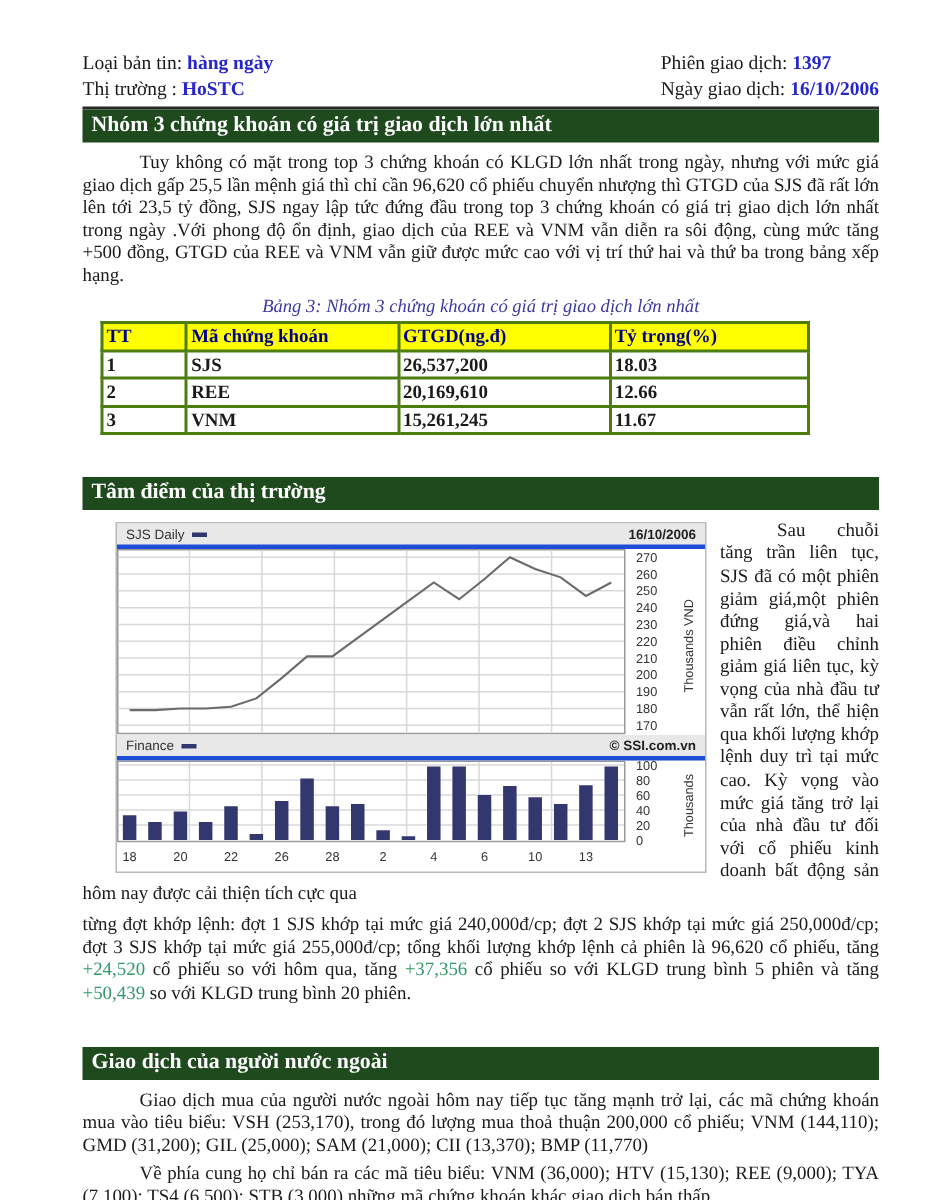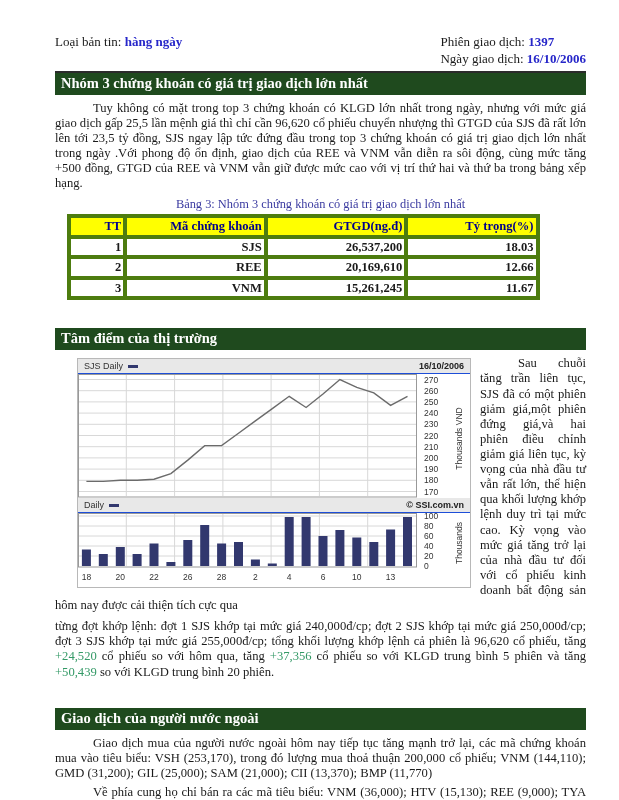--- a/index.html
+++ b/index.html
@@ -12,31 +12,31 @@
   .hrule{border-bottom:2px solid #2b2b2b;margin:3px 0 0;}
   
   .section-bar{background:#1f4a1e;color:#fff;font-weight:bold;font-size:14.5px;
                padding:2px 6px 3px;margin:0 0 6px;}
   .bar-gap{margin-top:28px;}
   
   p.body{font-size:12.6px;line-height:1.2;text-align:justify;margin:4px 0;}
   p.ind{text-indent:38px;}
   .green{color:#339966;margin-top:11px;}
   
-  .caption{text-align:center;color:#3a3aa0;font-size:12.4px;margin:6px 0 2px;}
+  .caption{text-align:center;font-style:italic;color:#3a3aa0;font-size:12.4px;margin:6px 0 2px;}
   table.top3{border-collapse:collapse;width:89%;margin-left:12px;font-size:12.6px;font-weight:bold;}
-  table.top3 th,table.top3 td{border:4px solid #4d7c0f;text-align:right;padding:1px 2px;line-height:1.15;}
+  table.top3 th,table.top3 td{border:2px solid #4d7c0f;text-align:left;padding:1px 2px;line-height:1.15;}
   table.top3 th{background:#ffff00;color:#00008b;}
   table.top3 col.c1{width:12%;} table.top3 col.c2{width:30%;}
   table.top3 col.c3{width:30%;} table.top3 col.c4{width:28%;}
   
   .chart-wrap{float:left;width:392px;margin:2px 9px 2px 22px;border:1px solid #b8b8b8;
               background:#fff;font-family:"Liberation Sans",sans-serif;}
   .strip{display:flex;justify-content:space-between;align-items:center;background:#e8e8e8;
-         padding:2px 6px;font-size:9px;color:#333;border-bottom:1px solid #1d4ed8;}
+         padding:2px 6px;font-size:9px;color:#333;border-bottom:3px solid #1d4ed8;}
   .strip .rgt{font-weight:bold;color:#222;}
   .dash{display:inline-block;width:10px;height:3px;background:#32386e;margin-left:5px;vertical-align:middle;}
   .chart-wrap svg{display:block;}
   .tick{font-size:8.5px;fill:#333;font-family:"Liberation Sans",sans-serif;}
   
   p.cont{clear:both;margin-top:6px;}
   
   .footer-rule{border-top:2px solid #2b2b2b;margin-top:16px;}
   .doc-footer{display:flex;justify-content:space-between;font-size:13.5px;font-weight:bold;
               padding-top:3px;}
@@ -45,20 +45,24 @@
 </head>
 <body>
 
 <div class="page">
 
   <div class="doc-header">
     <div>
       <div>
         <span>Loại bản tin:</span>
         <span class="b-blue">hàng ngày</span>
+      </div>
+      <div>
+        <span>Thị trường :</span>
+        <span class="b-blue">HoSTC</span>
       </div>
     </div>
     <div>
       <div>
         <span>Phiên giao dịch:</span>
         <span class="b-blue">1397</span>
       </div>
       <div>
         <span>Ngày giao dịch:</span>
         <span class="b-blue">16/10/2006</span>
@@ -141,21 +145,21 @@
         <line x1="1" y1="95.1" x2="338" y2="95.1" stroke="#d8d8d8"></line>
         <text x="346" y="98.1" class="tick">190</text>
         <line x1="1" y1="106.3" x2="338" y2="106.3" stroke="#d8d8d8"></line>
         <text x="346" y="109.3" class="tick">180</text>
         <line x1="1" y1="117.5" x2="338" y2="117.5" stroke="#d8d8d8"></line>
         <text x="346" y="120.5" class="tick">170</text>
         <polyline fill="none" stroke="#6b6b6b" stroke-width="1.4" points="8.4,107.4 25.3,107.4 42.3,106.3 59.1,106.3 76.0,105.2 92.9,99.6 109.8,86.1 126.7,71.6 143.6,71.6 160.5,59.3 177.4,46.9 194.3,34.6 211.2,22.3 228.1,33.5 245.0,20.0 261.9,5.5 278.8,13.3 295.8,18.9 312.6,31.3 329.5,22.3"></polyline>
         <text class="tick" text-anchor="middle" transform="translate(384,64.5) rotate(-90)">Thousands VND</text>
       </svg>
     <div class="strip">
-      <span><span>Daily</span><span class="dash"></span></span>
+      <span><span>Finance</span><span class="dash"></span></span>
       <span class="rgt">© SSI.com.vn</span>
     </div>
     <svg id="volume-svg" width="390" height="74" viewBox="0 0 390 74">
         <rect x="0.5" y="0.5" width="338" height="53.5" fill="#fff" stroke="#999999"></rect>
         <line x1="48.3" y1="1" x2="48.3" y2="53" stroke="#d8d8d8"></line>
         <line x1="96.6" y1="1" x2="96.6" y2="53" stroke="#d8d8d8"></line>
         <line x1="144.9" y1="1" x2="144.9" y2="53" stroke="#d8d8d8"></line>
         <line x1="193.1" y1="1" x2="193.1" y2="53" stroke="#d8d8d8"></line>
         <line x1="241.4" y1="1" x2="241.4" y2="53" stroke="#d8d8d8"></line>
         <line x1="289.7" y1="1" x2="289.7" y2="53" stroke="#d8d8d8"></line>

